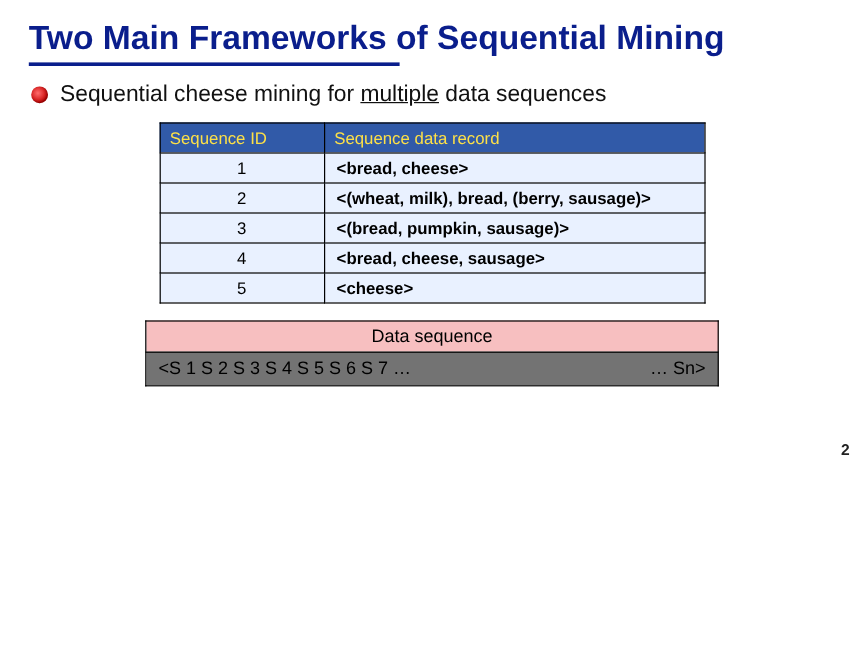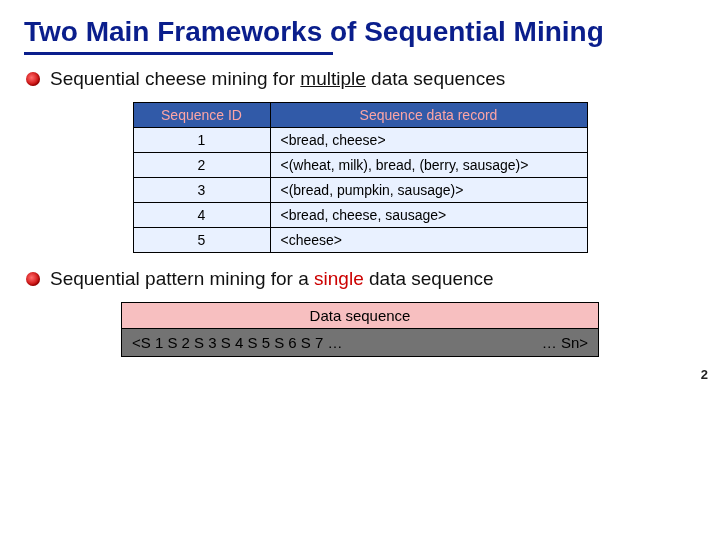--- a/index.html
+++ b/index.html
@@ -30,28 +30,28 @@
     margin: 5px 10px 0 2px; flex: none;
   }
   .bullet-text { font-size: 19px; color: #111; line-height: 1.3; }
   .accent-multi { text-decoration: underline; color: #111; text-align: right; }
   .accent-single { color: #cc0000; }
 
   
   .tbl1 { margin: 6px auto 14px auto; border-collapse: collapse; }
   .tbl1 th, .tbl1 td { border: 1px solid #000; font-size: 14px; }
   .tbl1 th {
-    background: #315aa8; color: #fca5a5; font-weight: normal;
-    padding: 4px 8px; text-align: center;
+    background: #315aa8; color: #fde047; font-weight: normal;
+    padding: 4px 8px; text-align: left;
   }
   .tbl1 th.col-id  { width: 120px; }
   .tbl1 th.col-rec { width: 300px; }
   .tbl1 td { padding: 4px 10px; }
   .tbl1 td.col-id  { text-align: center; background: #e9f1ff; }
-  .tbl1 td.col-rec { text-align: left;   background: #e9f1ff; }
+  .tbl1 td.col-rec { text-align: left;   background: #e9f1ff; font-weight: bold; }
 
   
   .tbl2 { margin: 6px auto 0 auto; border-collapse: collapse; }
   .tbl2 th, .tbl2 td { border: 1px solid #000; font-size: 15px; }
   .tbl2 th { background: #f7bfc0; color: #000; font-weight: normal; padding: 4px 8px; text-align: center; width: 460px; }
   .tbl2 td { background: #737373; padding: 5px 10px; }
   .tbl2 td .left { float: left; }
   .tbl2 td .right{ float: right; text-align: right; }
   .tbl2 td::after { content: ""; display: block; clear: both; }
 
@@ -96,26 +96,20 @@
         <td class="col-id">4</td>
         <td class="col-rec">&lt;bread, cheese, sausage&gt;</td>
       </tr>
       <tr>
         <td class="col-id">5</td>
         <td class="col-rec">&lt;cheese&gt;</td>
       </tr>
     </tbody>
   </table>
 
-  <div class="bullet-row">
-    <span class="bullet-icon"></span>
-    <span class="bullet-text">
-      <span>Sequential pattern mining for a </span><span class="accent-single">single</span><span> data sequence</span>
-    </span>
-  </div>
 
   <table class="tbl2">
     <thead>
       <tr>
           <th>Data sequence</th>
         </tr>
     </thead>
     <tbody>
       <tr>
         <td>

